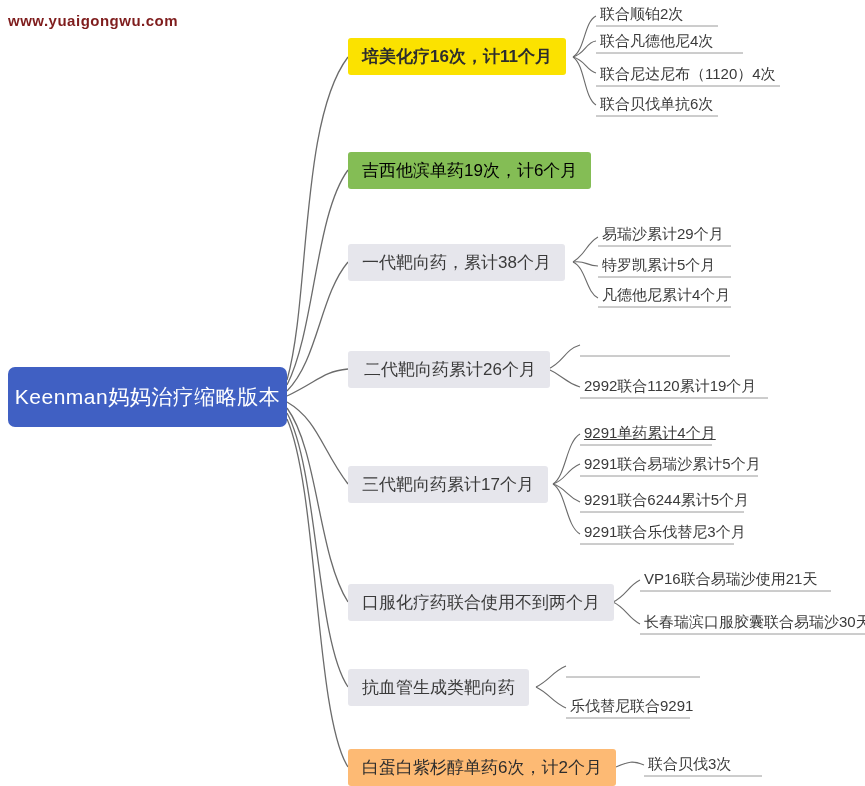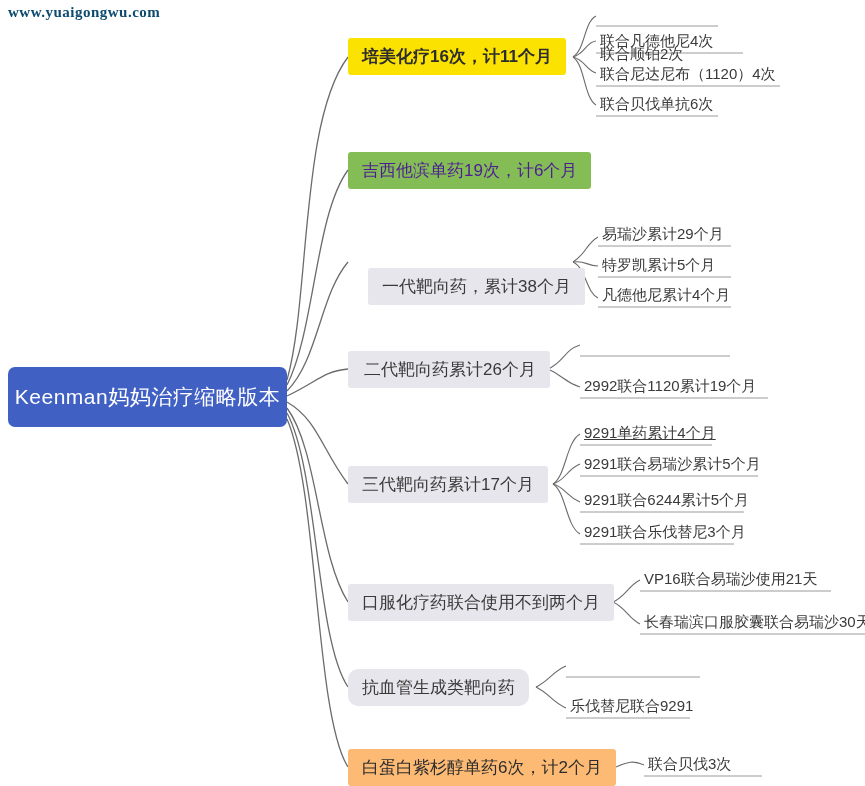--- a/index.html
+++ b/index.html
@@ -19,26 +19,26 @@
     position: absolute;
     left: 0;
     top: 0;
     width: 865px;
     height: 786px;
     pointer-events: none;
   }
   .watermark {
     position: absolute;
     left: 8px;
-    top: 4px;
-    font-family: Liberation Serif, serif;
+    top: 12px;
+    font-family: Liberation Sans, sans-serif;
     font-size: 15px;
     font-weight: bold;
     letter-spacing: 0.5px;
-    color: #0c4a6e;
+    color: #7f1d1d;
     user-select: none;
   }
   .node {
     position: absolute;
     box-sizing: border-box;
     display: flex;
     align-items: center;
     justify-content: center;
     white-space: nowrap;
   }
@@ -55,21 +55,21 @@
     padding: 8px 12px;
   }
   .branch-node {
     height: 37px;
     border-radius: 3px;
     font-size: 17px;
     color: #3a3a3a;
     padding: 0 14px;
   }
   .bg-yellow { background: #fbe200; color: #2d2d2d; }
-  .bg-green  { background: #84bd55; color: #4c1d95; }
+  .bg-green  { background: #84bd55; color: #000000; }
   .bg-gray   { background: #e6e6ec; color: #3a3a3a; }
   .bg-purple { background: #fdba74; color: #2d2d2d; }
 
   .leaf {
     position: absolute;
     font-size: 15px;
     color: #3a3a3a;
     white-space: nowrap;
     padding: 0 4px 3px 4px;
     line-height: 20px;
@@ -150,38 +150,38 @@
 
   <div class="watermark">www.yuaigongwu.com</div>
 
   <div class="node root-node">
     <span>Keenman妈妈治疗缩略版本</span>
   </div>
 
   <div class="node branch-node bg-yellow" style="left:348px; top:38px;font-weight:bold;">
     <span>培美化疗16次，计11个月</span>
   </div>
-  <div class="leaf" style="left:596px; top:4px;margin-top:40px;">
+  <div class="leaf" style="left:596px; top:4px;">
     <span>联合顺铂2次</span>
   </div>
   <div class="leaf" style="left:596px; top:31px;">
     <span>联合凡德他尼4次</span>
   </div>
   <div class="leaf" style="left:596px; top:64px;">
     <span>联合尼达尼布（1120）4次</span>
   </div>
   <div class="leaf" style="left:596px; top:94px;">
     <span>联合贝伐单抗6次</span>
   </div>
 
   <div class="node branch-node bg-green" style="left:348px; top:152px;">
     <span>吉西他滨单药19次，计6个月</span>
   </div>
 
-  <div class="node branch-node bg-gray" style="left:368px; top:244px;margin-top:24px;">
+  <div class="node branch-node bg-gray" style="left:348px; top:244px;">
     <span>一代靶向药，累计38个月</span>
   </div>
   <div class="leaf" style="left:598px; top:224px;">
     <span>易瑞沙累计29个月</span>
   </div>
   <div class="leaf" style="left:598px; top:255px;">
     <span>特罗凯累计5个月</span>
   </div>
   <div class="leaf" style="left:598px; top:285px;">
     <span>凡德他尼累计4个月</span>
@@ -213,21 +213,21 @@
   <div class="node branch-node bg-gray" style="left:348px; top:584px;">
     <span>口服化疗药联合使用不到两个月</span>
   </div>
   <div class="leaf" style="left:640px; top:569px;">
     <span>VP16联合易瑞沙使用21天</span>
   </div>
   <div class="leaf" style="left:640px; top:612px;">
     <span>长春瑞滨口服胶囊联合易瑞沙30天</span>
   </div>
 
-  <div class="node branch-node bg-gray" style="left:348px; top:669px;border-radius:10px;">
+  <div class="node branch-node bg-gray" style="left:348px; top:669px;">
     <span>抗血管生成类靶向药</span>
   </div>
   <div class="leaf" style="left:566px; top:696px;">
     <span>乐伐替尼联合9291</span>
   </div>
 
   <div class="node branch-node bg-purple" style="left:348px; top:749px;">
     <span>白蛋白紫杉醇单药6次，计2个月</span>
   </div>
   <div class="leaf" style="left:644px; top:754px;">

